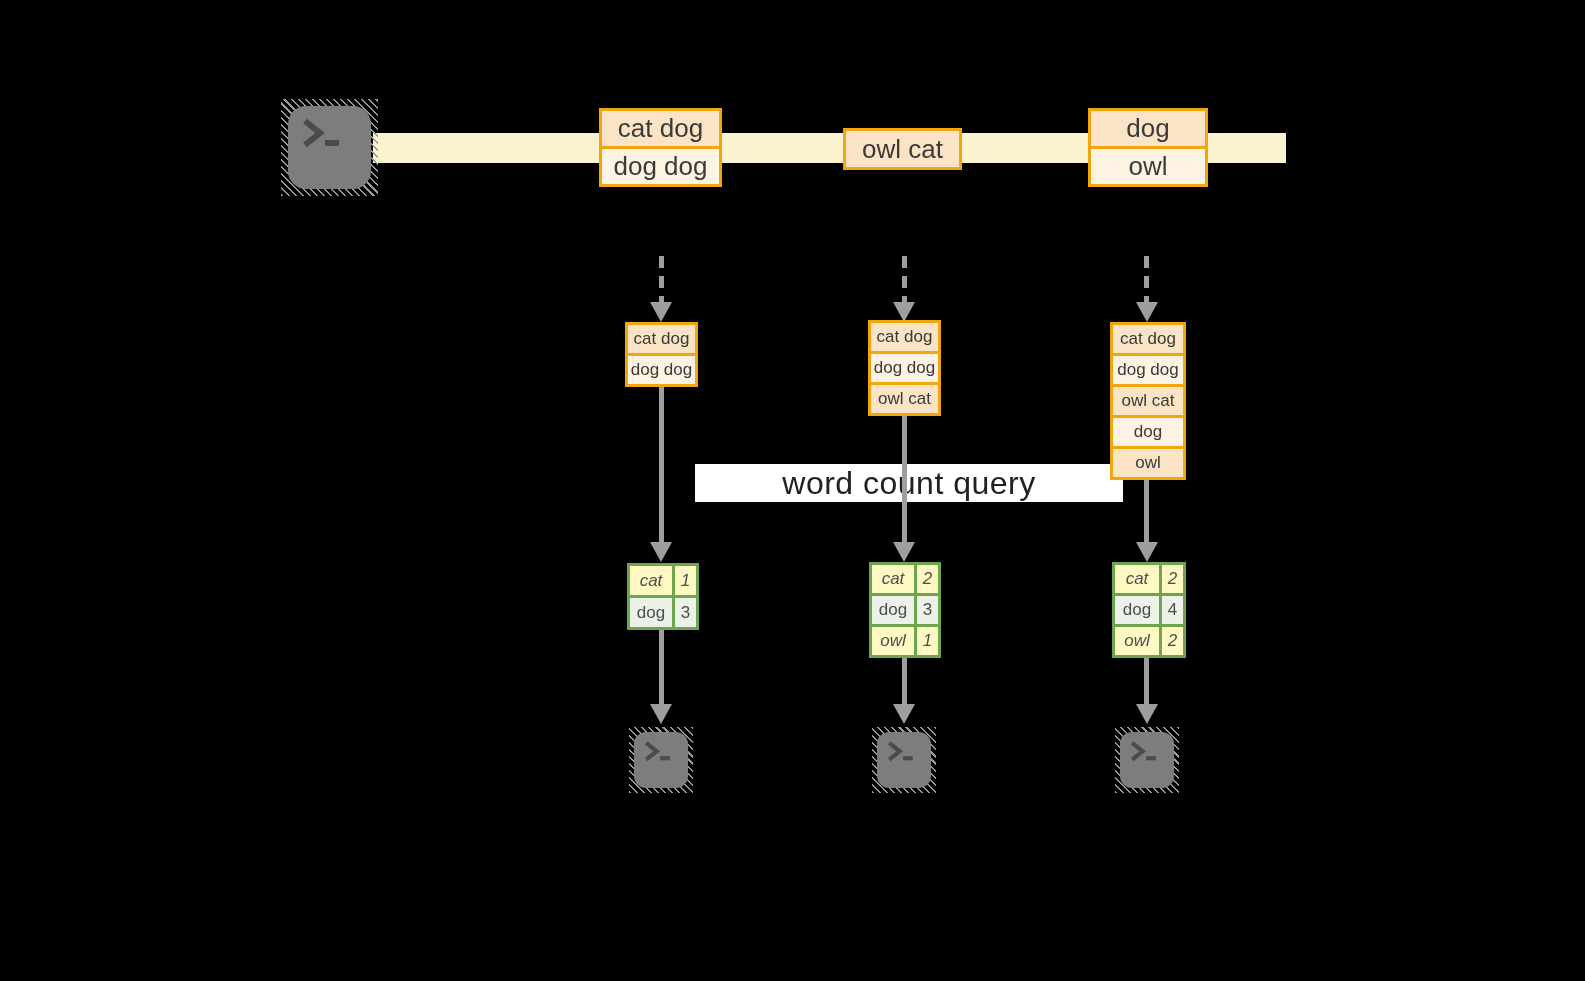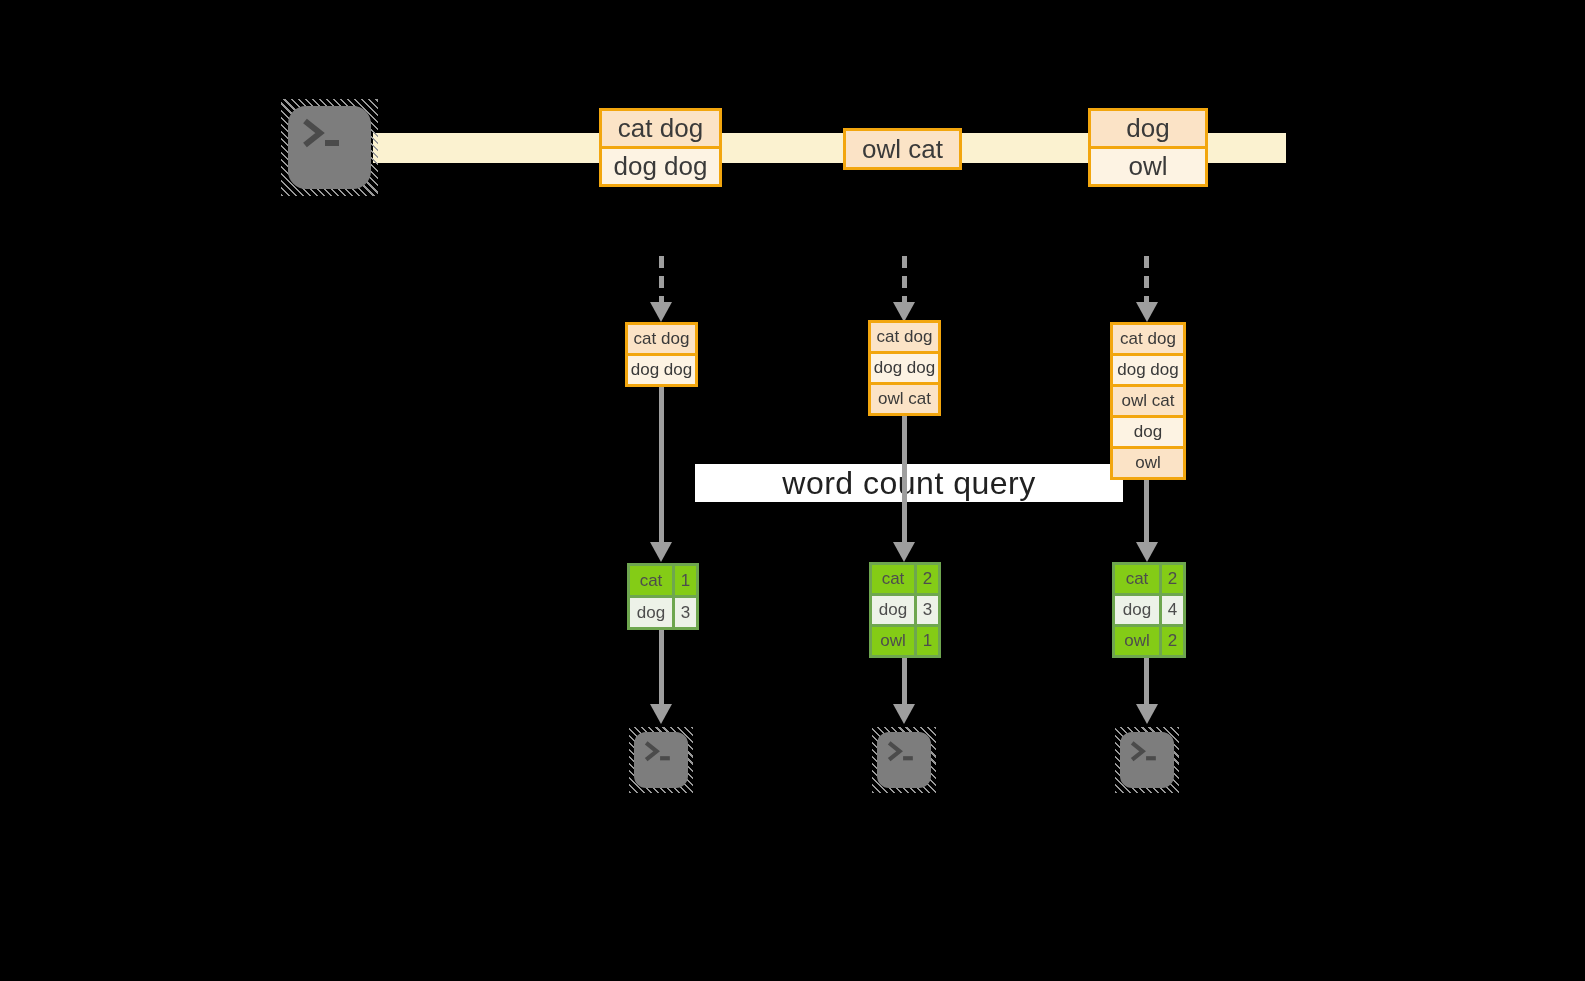--- a/index.html
+++ b/index.html
@@ -55,21 +55,21 @@
   
   .gtable{
     border:3px solid #6ea64f;background:#6ea64f;
     display:grid;grid-template-columns:1fr 21px;gap:3px;
     box-sizing:border-box;z-index:3;
   }
   .gcell{
     display:flex;align-items:center;justify-content:center;
     font-size:17px;color:#4d4d4d;
   }
-  .g-dark{background:#84cc16;}
+  .g-dark{background:#fef9c3;font-style:italic;}
   .g-light{background:#edf2e8;}
   .r28{height:28px;} .r29{height:29px;}
 
   
   .term{
     background:repeating-linear-gradient(45deg,#999 0 1.5px,transparent 1.5px 5px);
     z-index:3;
   }
   .term-body{position:absolute;background:#7d7d7d;}
   .term-src .term-body{inset:7px;border-radius:18px;}

